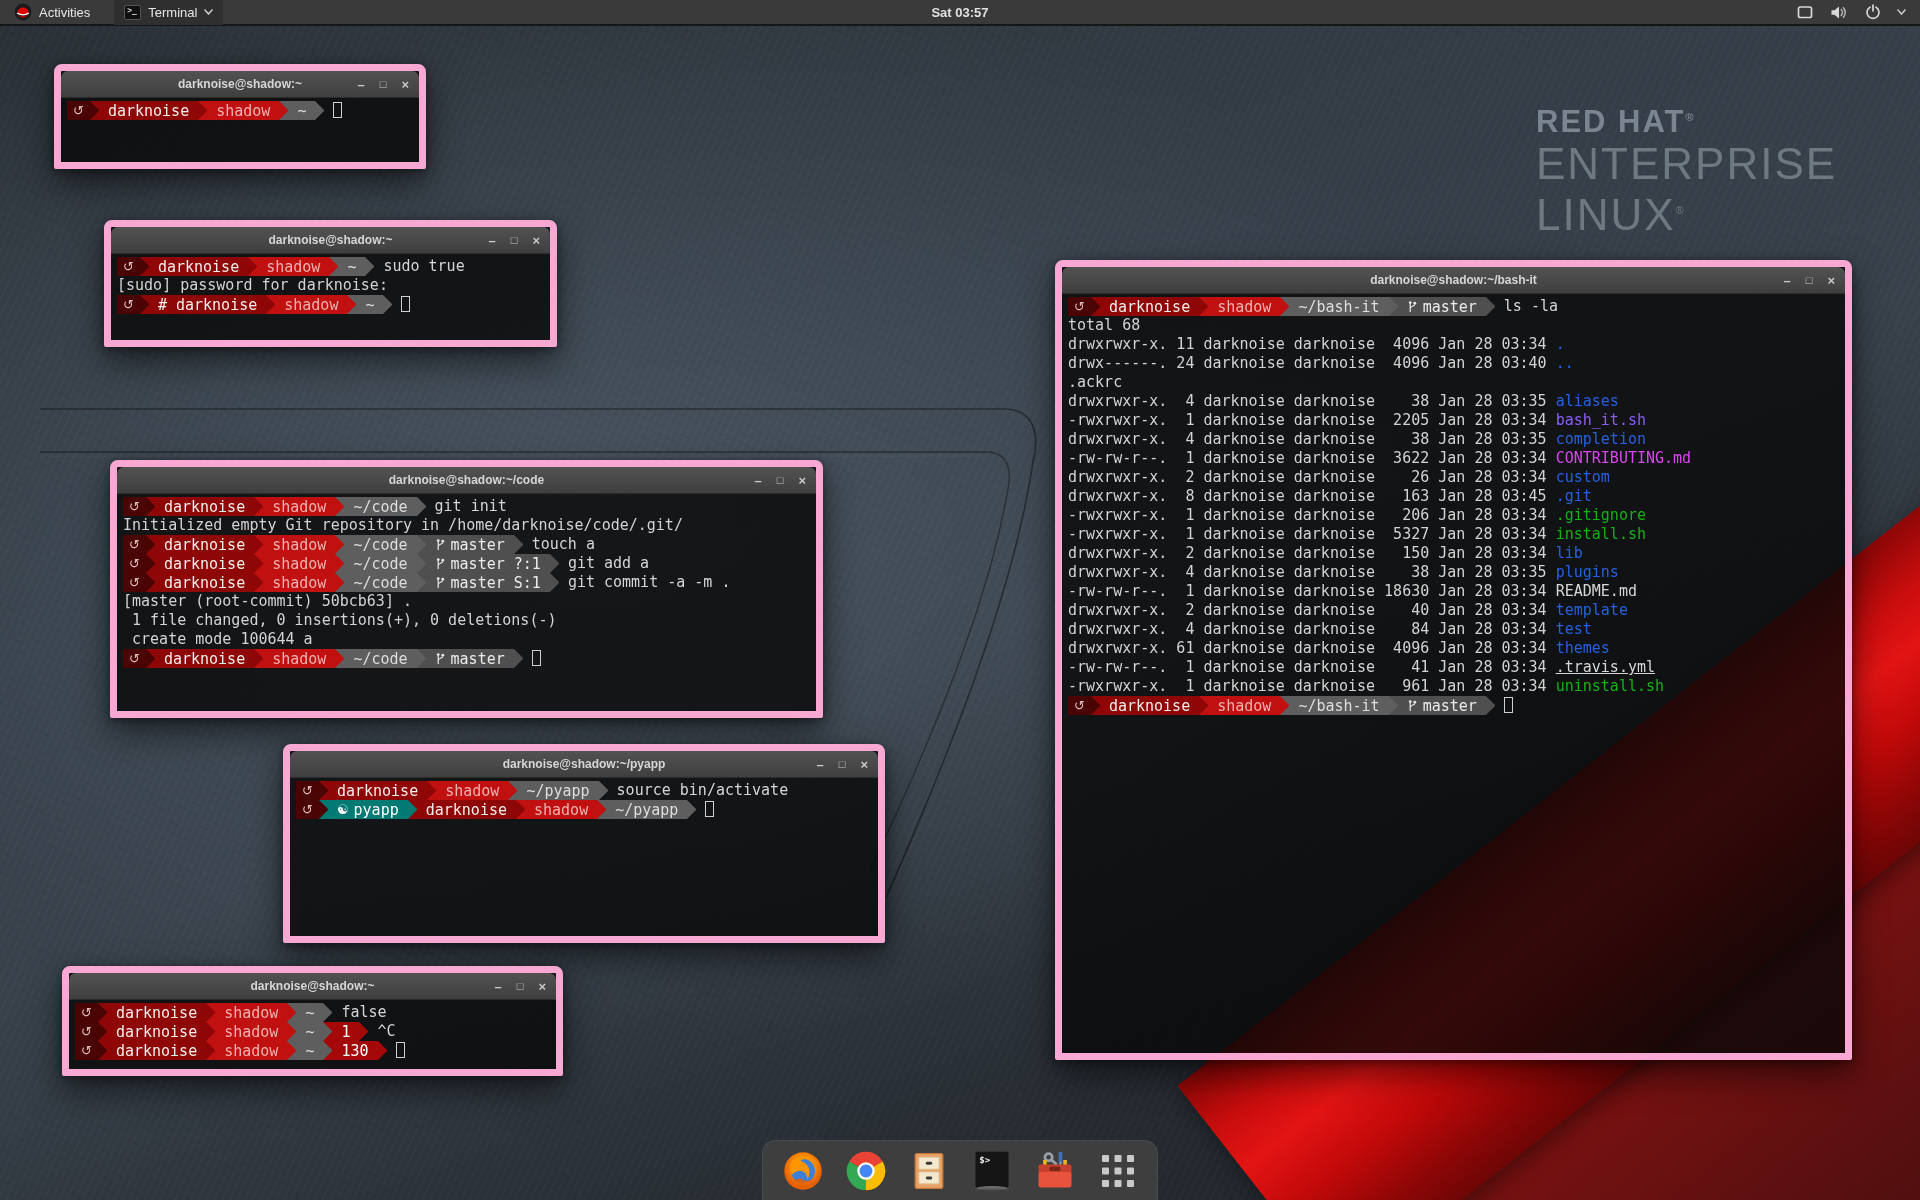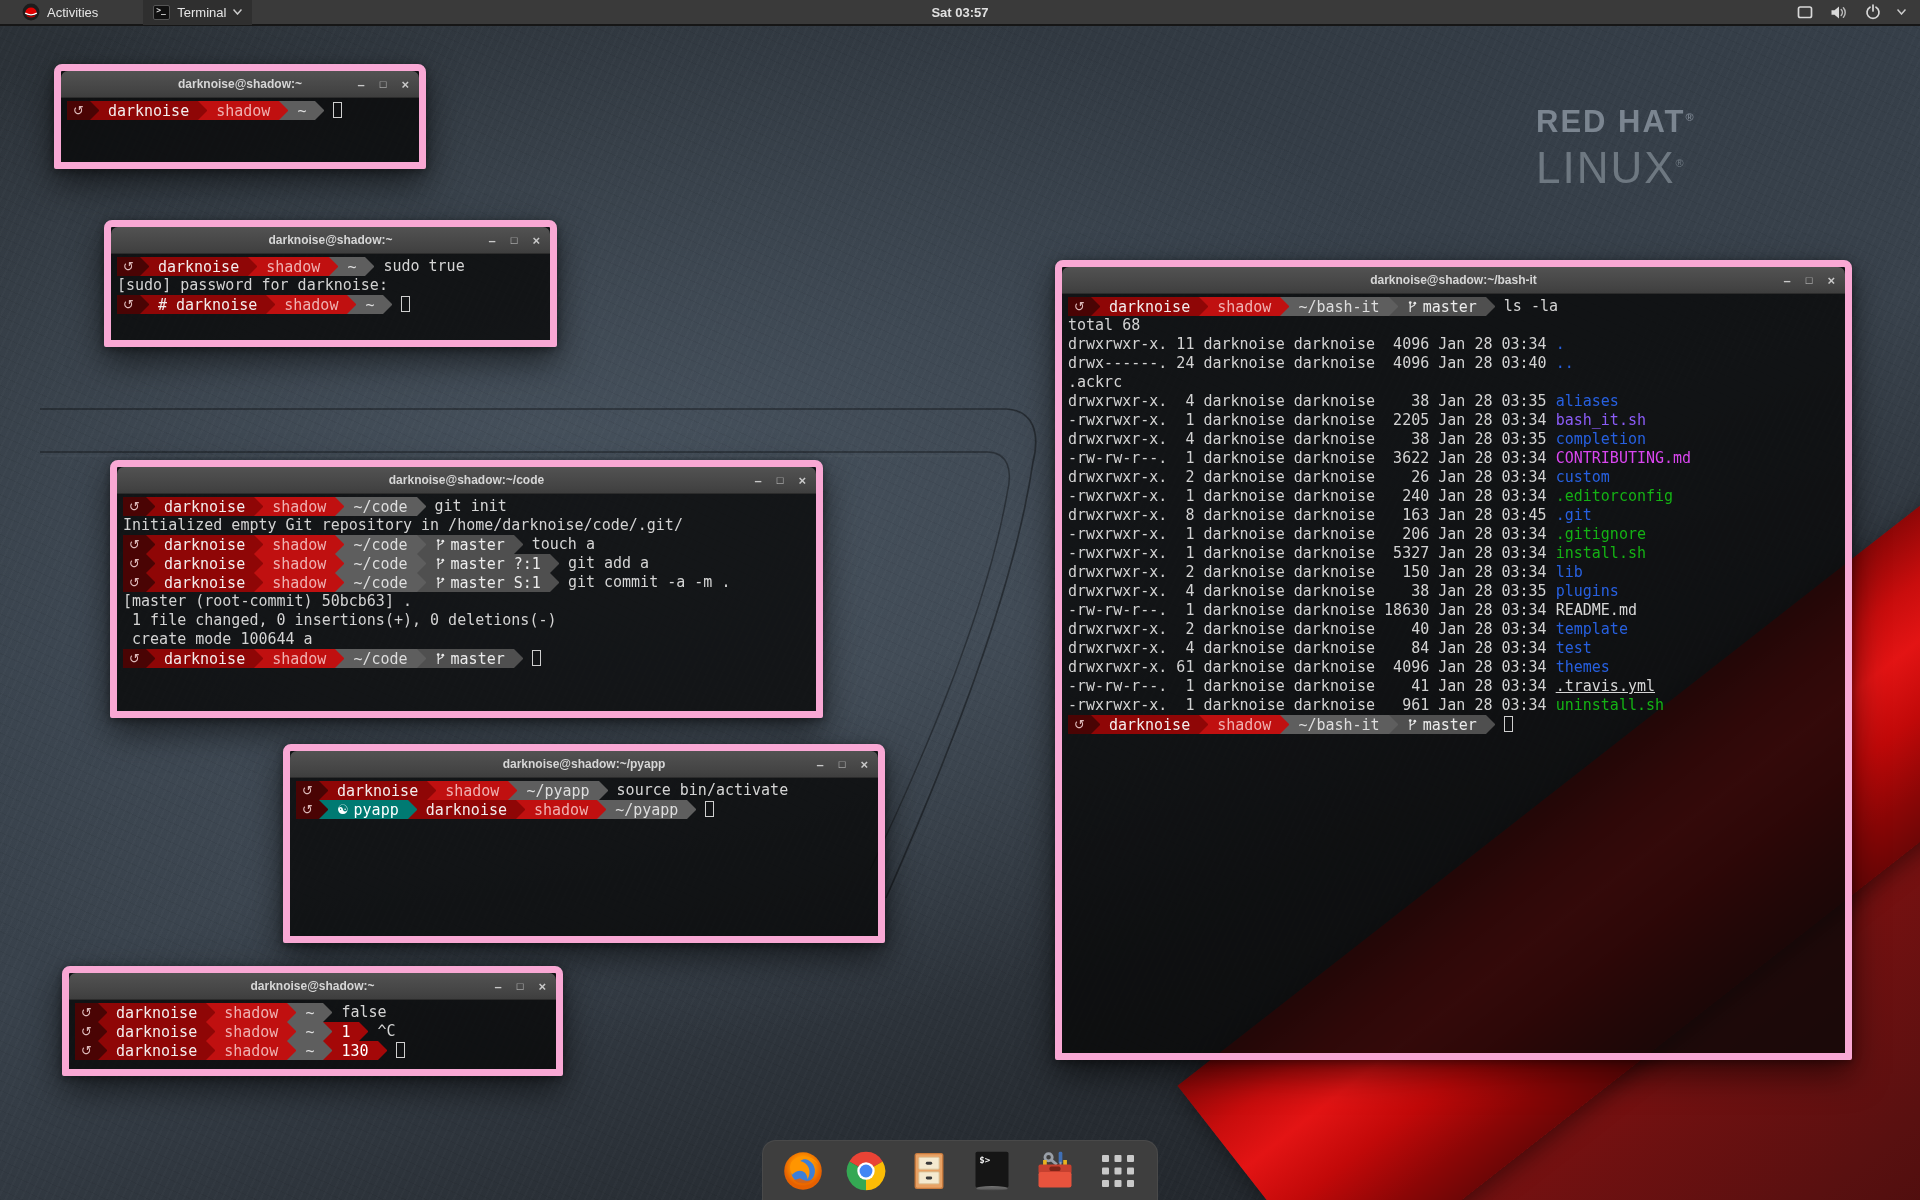--- a/index.html
+++ b/index.html
@@ -26,21 +26,21 @@
     box-shadow:0 6px 24px rgba(0,0,0,0.45); }
 
   .brand { position:absolute; left:1536px; top:104px; color:#78828c; z-index:1; }
   .brand .b1 { font-size:31px; font-weight:bold; letter-spacing:2px; color:#7b8590; }
   .brand .b2, .brand .b3 { font-size:44px; font-weight:normal; letter-spacing:2px; color:#6e7881; line-height:47px; }
   .brand sup { font-size:11px; vertical-align:super; }
 
   
   .panel { position:absolute; left:0; top:0; width:1920px; height:26px; background:#3a3a3a;
     border-bottom:2px solid #161616; z-index:30; display:flex; align-items:center; color:#e6e6e6; font-size:13px; }
-  .panel-left { display:flex; align-items:center; gap:21px; padding-left:20px; }
+  .panel-left { display:flex; align-items:center; gap:0; padding-left:12px; }
   .activities { display:flex; align-items:center; gap:7px; padding:2px 8px 2px 2px; }
   .app-button { display:flex; align-items:center; gap:7px; background:#2f2f2f; height:26px; padding:0 10px; margin-left:16px; }
   .term-mini { width:17px; height:15px; background:#101010; border:1px solid #555; border-radius:2px; position:relative; }
   .term-mini span { position:absolute; left:2px; top:0px; color:#ddd; font:bold 8px "DejaVu Sans Mono", monospace; }
   .panel-clock { position:absolute; left:0; right:0; text-align:center; font-weight:bold; color:#e0e0e0; pointer-events:none; }
   .panel-right { margin-left:auto; display:flex; align-items:center; gap:16px; padding-right:14px; }
   .panel-right svg { display:block; }
 
   
   .window { position:absolute; z-index:5; border:7px solid #f9a8d4; border-radius:8px 8px 2px 2px;
@@ -95,20 +95,21 @@
     <path d="M 1006 409 C 1034 410 1040 434 1033 462 C 1014 590 952 748 886 898" stroke="rgba(0,0,0,0.40)" stroke-width="1.7" fill="none"></path>
     <path d="M 988 452 C 1008 453 1013 470 1007 494 C 988 602 936 732 870 870" stroke="rgba(0,0,0,0.35)" stroke-width="1.5" fill="none"></path>
     <path d="M 40 456 H 986" stroke="rgba(255,255,255,0.05)" stroke-width="1" fill="none"></path>
   </svg>
   <div class="ribbon ribbon-dark"></div>
   <div class="ribbon ribbon-bright"></div>
 </div>
 
 <div class="brand">
   <div class="b1"><span>RED HAT</span><sup>®</sup></div>
+  <div class="b2">ENTERPRISE</div>
   <div class="b3"><span>LINUX</span><sup>®</sup></div>
 </div>
 
 <div class="window w1">
   <div class="titlebar">
     <span class="title">darknoise@shadow:~</span>
     <span class="winbtns">
       <span class="winbtn">–</span>
       <span class="winbtn max">□</span>
       <span class="winbtn">×</span>
@@ -221,21 +222,20 @@
           </svg>master</span><span class="pl-sep" style="border-left-color: rgb(79, 79, 79); background-color: transparent;"></span><span class="cmd">ls -la</span></div>
       <div class="term-line"><span class="out">total 68</span></div>
       <div class="term-line"><span class="out">drwxrwxr-x. 11 darknoise darknoise  4096 Jan 28 03:34 </span><span class="fname" style="color: rgb(39, 96, 224);">.</span></div>
       <div class="term-line"><span class="out">drwx------. 24 darknoise darknoise  4096 Jan 28 03:40 </span><span class="fname" style="color: rgb(39, 96, 224);">..</span></div>
       <div class="term-line"><span class="fname" style="color: rgb(214, 214, 214);">.ackrc</span></div>
       <div class="term-line"><span class="out">drwxrwxr-x.  4 darknoise darknoise    38 Jan 28 03:35 </span><span class="fname" style="color: rgb(39, 96, 224);">aliases</span></div>
       <div class="term-line"><span class="out">-rwxrwxr-x.  1 darknoise darknoise  2205 Jan 28 03:34 </span><span class="fname" style="color: #8b5cf6;">bash_it.sh</span></div>
       <div class="term-line"><span class="out">drwxrwxr-x.  4 darknoise darknoise    38 Jan 28 03:35 </span><span class="fname" style="color: rgb(39, 96, 224);">completion</span></div>
       <div class="term-line"><span class="out">-rw-rw-r--.  1 darknoise darknoise  3622 Jan 28 03:34 </span><span class="fname" style="color: #d946ef;">CONTRIBUTING.md</span></div>
       <div class="term-line"><span class="out">drwxrwxr-x.  2 darknoise darknoise    26 Jan 28 03:34 </span><span class="fname" style="color: rgb(39, 96, 224);">custom</span></div>
-      <div class="term-line"><span class="out">-rwxrwxr-x.  1 darknoise darknoise   240 Jan 28 03:34 </span><span class="fname" style="color: rgb(20, 178, 20);">.editorconfig</span></div>
       <div class="term-line"><span class="out">drwxrwxr-x.  8 darknoise darknoise   163 Jan 28 03:45 </span><span class="fname" style="color: rgb(39, 96, 224);">.git</span></div>
       <div class="term-line"><span class="out">-rwxrwxr-x.  1 darknoise darknoise   206 Jan 28 03:34 </span><span class="fname" style="color: rgb(20, 178, 20);">.gitignore</span></div>
       <div class="term-line"><span class="out">-rwxrwxr-x.  1 darknoise darknoise  5327 Jan 28 03:34 </span><span class="fname" style="color: rgb(20, 178, 20);">install.sh</span></div>
       <div class="term-line"><span class="out">drwxrwxr-x.  2 darknoise darknoise   150 Jan 28 03:34 </span><span class="fname" style="color: rgb(39, 96, 224);">lib</span></div>
       <div class="term-line"><span class="out">drwxrwxr-x.  4 darknoise darknoise    38 Jan 28 03:35 </span><span class="fname" style="color: rgb(39, 96, 224);">plugins</span></div>
       <div class="term-line"><span class="out">-rw-rw-r--.  1 darknoise darknoise 18630 Jan 28 03:34 </span><span class="fname" style="color: rgb(214, 214, 214);">README.md</span></div>
       <div class="term-line"><span class="out">drwxrwxr-x.  2 darknoise darknoise    40 Jan 28 03:34 </span><span class="fname" style="color: rgb(39, 96, 224);">template</span></div>
       <div class="term-line"><span class="out">drwxrwxr-x.  4 darknoise darknoise    84 Jan 28 03:34 </span><span class="fname" style="color: rgb(39, 96, 224);">test</span></div>
       <div class="term-line"><span class="out">drwxrwxr-x. 61 darknoise darknoise  4096 Jan 28 03:34 </span><span class="fname" style="color: rgb(39, 96, 224);">themes</span></div>
       <div class="term-line"><span class="out">-rw-rw-r--.  1 darknoise darknoise    41 Jan 28 03:34 </span><span class="fname" style="color: rgb(214, 214, 214); text-decoration: underline;">.travis.yml</span></div>

